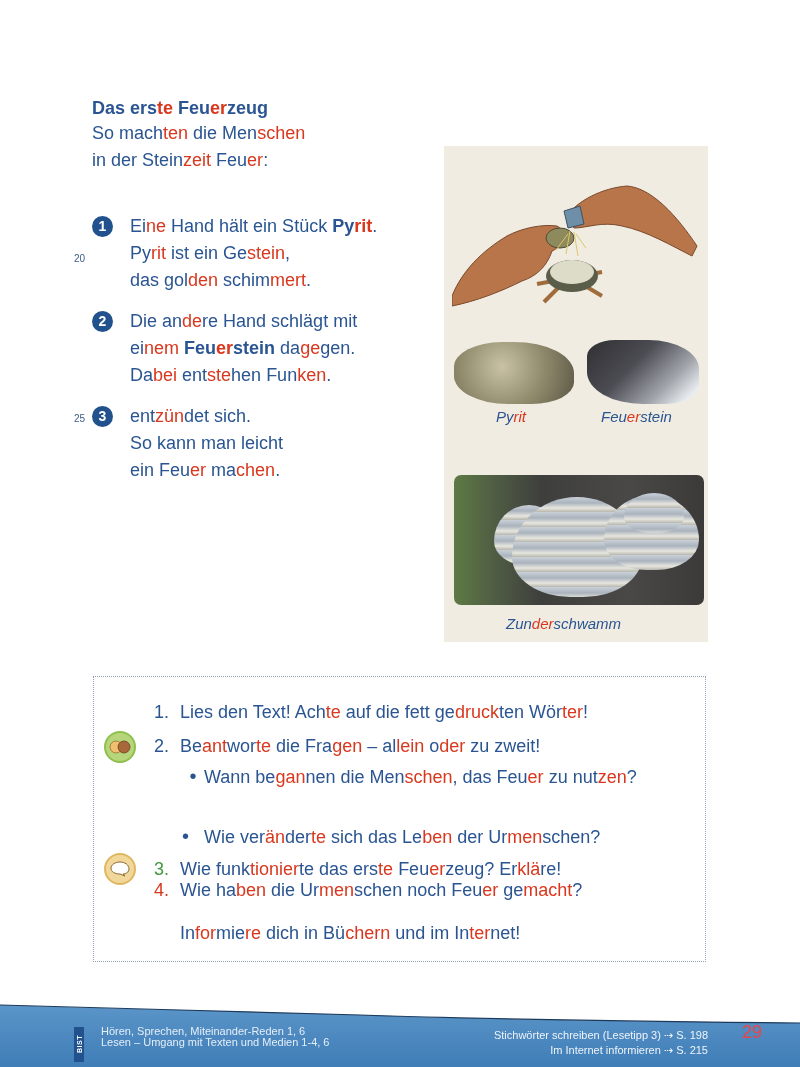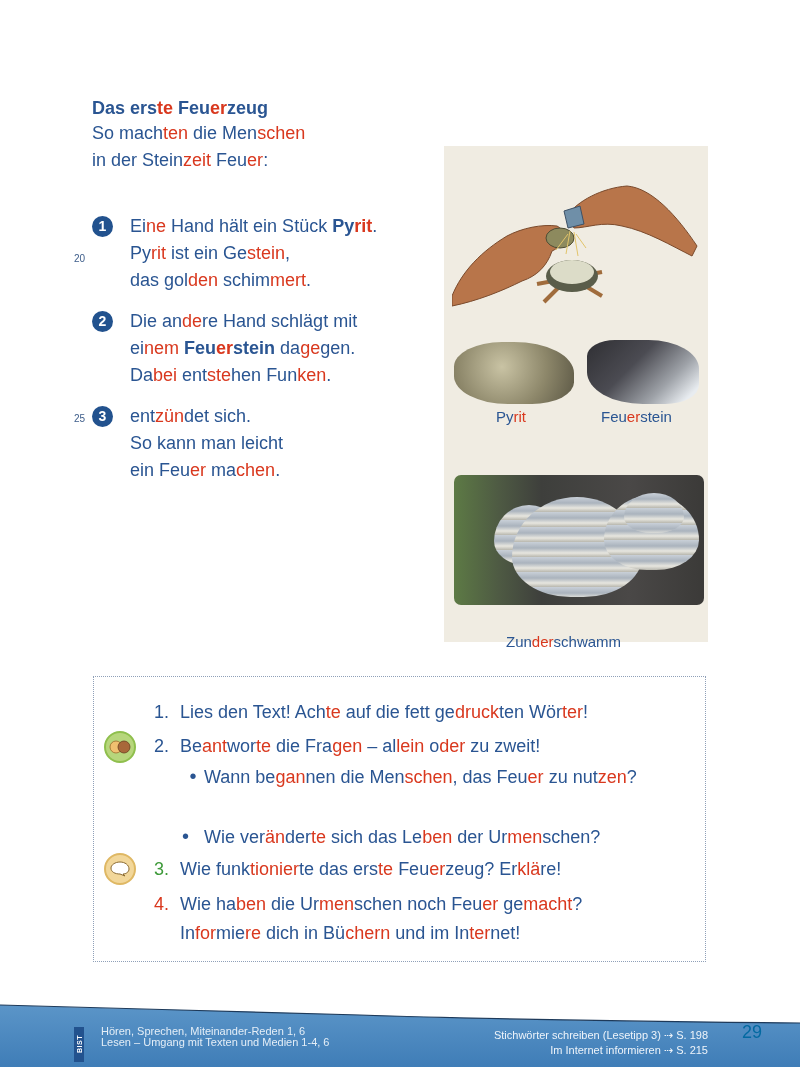--- a/index.html
+++ b/index.html
@@ -27,31 +27,31 @@
       position: absolute; left: 444px; top: 146px; width: 264px; height: 496px;
       background: #f0ece2;
     }
     .illu-hands { position: absolute; left: 8px; top: 30px; width: 250px; height: 145px; }
     .rock { position: absolute; border-radius: 40% 50% 35% 45%; }
     .rock.pyrit { left: 10px; top: 196px; width: 120px; height: 62px;
       background: radial-gradient(circle at 40% 40%, #c9c3a4, #8d876a 55%, #5a5644); }
     .rock.flint { left: 143px; top: 194px; width: 112px; height: 64px;
       background: linear-gradient(135deg, #2f2f33 0%, #4b4b52 40%, #9ea2a8 70%, #e8ecf0 90%);
       border-radius: 25% 45% 30% 50%; }
-    .cap { position: absolute; font-size: 15px; line-height: 18px; }
+    .cap { position: absolute; font-size: 15px; line-height: 18px; font-style: italic; }
     .cap.pyrit { left: 52px; top: 262px; }
     .cap.flint { left: 157px; top: 262px; }
     .fungus-photo {
       position: absolute; left: 10px; top: 329px; width: 250px; height: 130px; border-radius: 7px;
       background: linear-gradient(90deg, #5d7a45 0%, #4e5a43 18%, #3e3f3c 35%, #4a4847 70%, #3b3a38 100%);
       overflow: hidden;
     }
     .shelf { position: absolute; border-radius: 50% 50% 45% 45% / 60% 60% 40% 40%;
       background: repeating-linear-gradient(180deg, #c9d0d8 0px, #aab3bd 6px, #e7e6df 11px, #b8b7ae 15px); }
-    .cap.fungus { left: 62px; top: 487px; }
+    .cap.fungus { left: 62px; top: 469px; }
 
     
     .tasks {
       position: absolute; left: 93px; top: 676px; width: 613px; height: 286px;
       border: 1.5px dotted #8fa0b8;
     }
     .task { position: absolute; font-size: 18px; line-height: 27px; white-space: nowrap; }
     .task .tn { display: inline-block; width: 26px; }
     .bullet { position: absolute; font-size: 18px; line-height: 27px; white-space: nowrap; }
     .bullet .dot { display: inline-block; width: 22px; font-size: 20px; }
@@ -65,21 +65,21 @@
     
     .footer { position: absolute; left: 0; top: 995px; width: 800px; height: 72px; }
     .footer svg.wave { position: absolute; left: 0; top: 0; }
     .bist {
       position: absolute; left: 74px; top: 1027px; width: 10px; height: 35px; background: #22528e;
       color: #fff; font-size: 7px; font-weight: bold; writing-mode: vertical-rl; transform: rotate(180deg);
       display: flex; align-items: center; justify-content: center; letter-spacing: 0.5px;
     }
     .std { position: absolute; left: 101px; top: 1026px; font-size: 11px; line-height: 11px; color: #e4eef7; }
     .refs { position: absolute; right: 92px; top: 1028px; font-size: 11px; line-height: 15px; color: #eef4fa; text-align: right; }
-    .pageno { position: absolute; left: 742px; top: 1022px; font-size: 18px; color: #0369a1; }
+    .pageno { position: absolute; left: 742px; top: 1022px; font-size: 18px; color: #ef4444; }
   </style>
 </head>
 <body>
 
 <div class="reading">
   <div class="title"><span>Das ers</span><span class="r">te</span><span> Feu</span><span class="r">er</span><span>zeug</span></div>
   <div class="intro"><span>So mach</span><span class="r">ten</span><span> die Men</span><span class="r">schen</span></div>
   <div class="intro"><span>in der Stein</span><span class="r">zeit</span><span> Feu</span><span class="r">er</span><span>:</span></div>
 </div>
 
@@ -170,21 +170,21 @@
   </div>
   <div class="bullet" style="left:88px; top:86px;text-align:center;">
     <span class="dot">•</span><span><span>Wann be</span><span class="r">gan</span><span>nen die Men</span><span class="r">schen</span><span>, das Feu</span><span class="r">er</span><span> zu nut</span><span class="r">zen</span><span>?</span></span>
   </div>
   <div class="bullet" style="left:88px; top:146px;">
     <span class="dot">•</span><span><span>Wie ver</span><span class="r">än</span><span>der</span><span class="r">te</span><span> sich das Le</span><span class="r">ben</span><span> der Ur</span><span class="r">men</span><span>schen?</span></span>
   </div>
   <div class="task" style="left:60px; top:179px;">
     <span class="tn g">3.</span><span><span>Wie funk</span><span class="r">tio</span><span class="r">nier</span><span>te das ers</span><span class="r">te</span><span> Feu</span><span class="r">er</span><span>zeug? Er</span><span class="r">klä</span><span>re!</span></span>
   </div>
-  <div class="task" style="left:60px; top:214px;">
+  <div class="task" style="left:60px; top:200px;">
     <span class="tn r">4.</span><span><span>Wie ha</span><span class="r">ben</span><span> die Ur</span><span class="r">men</span><span>schen noch Feu</span><span class="r">er</span><span> ge</span><span class="r">macht</span><span>?</span></span>
   </div>
   <div class="task" style="left:86px; top:243px;">
     <span><span>In</span><span class="r">for</span><span>mie</span><span class="r">re</span><span> dich in Bü</span><span class="r">chern</span><span> und im In</span><span class="r">ter</span><span>net!</span></span>
   </div>
 </div>
 
 <div class="footer">
   <svg class="wave" width="800" height="72" viewBox="0 0 800 72">
     <defs>

